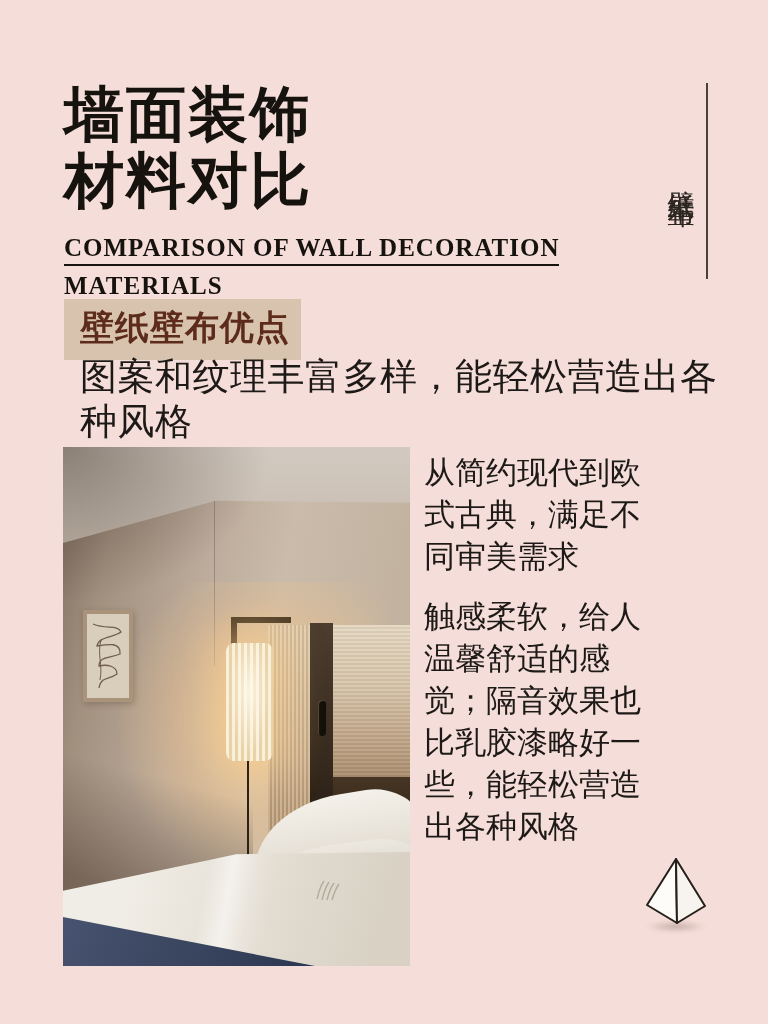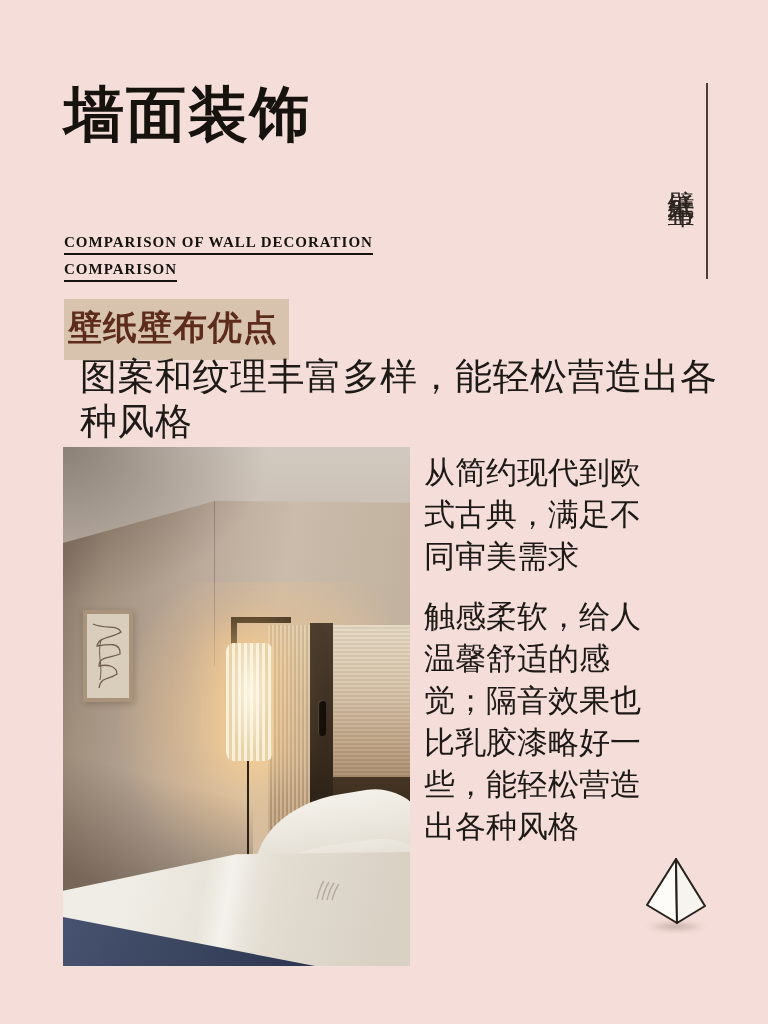--- a/index.html
+++ b/index.html
@@ -6,34 +6,34 @@
   html,body { background:#e8e4e0; }
   body { font-family:"Liberation Serif","DejaVu Serif",serif; }
   .canvas {
     position:relative; width:768px; height:1024px; margin:0 auto;
     background:#f5ded9; overflow:hidden; color:#1d1916;
   }
 
   
   .title { position:absolute; left:64px; top:82px; font-size:60px; line-height:66px;
            font-weight:700; letter-spacing:2px; color:#16120e; }
-  .subtitle { position:absolute; left:64px; top:234px; font-size:15px; font-weight:600;
+  .subtitle { position:absolute; left:64px; top:234px; font-size:25px; font-weight:600;
               letter-spacing:1px; color:#16120e; }
   .subtitle .uline { display:inline-block; border-bottom:2px solid #16120e;
                      padding-bottom:2px; margin-bottom:6px; }
 
   
   .side-rule { position:absolute; left:706px; top:83px; width:2px; height:196px; background:#4a4038; }
   .side-label { position:absolute; left:663px; top:168px; writing-mode:vertical-rl;
                 font-size:27px; letter-spacing:4px; color:#2b2520; }
 
   
   .section-heading { position:absolute; left:64px; top:299px; background:#d8c4ae;
                      color:#5d2b1b; font-size:34px; font-weight:700; letter-spacing:1px;
-                     padding:6px 11px 9px 4px; }
+                     padding:6px 11px 9px 16px; }
   .intro { position:absolute; left:80px; top:354px; width:650px; font-size:37px;
            line-height:45px; letter-spacing:0.5px; color:#1d1916; }
 
   
   .col-right { position:absolute; left:424px; top:452px; width:244px; font-size:31px;
                line-height:42px; color:#1d1916; }
   .col-right p + p { margin-top:18px; }
 
   
   .photo { position:absolute; left:63px; top:447px; width:347px; height:519px; overflow:hidden;
@@ -96,24 +96,25 @@
       background:radial-gradient(ellipse, rgba(125,100,92,.45) 0%, rgba(125,100,92,0) 70%);
       filter:blur(2px); }
 </style>
 </head>
 <body>
 
 <div class="canvas">
 
   <h1 class="title">
     <div>墙面装饰</div>
+    <div>材料对比</div>
   </h1>
   <div class="subtitle">
     <span class="uline">COMPARISON OF WALL DECORATION</span><br>
-    <span class="uline">COMPARISON</span>
+    <span class="uline">MATERIALS</span>
   </div>
 
   <div class="side-rule"></div>
   <div class="side-label">壁纸壁布</div>
 
   <div class="section-heading">壁纸壁布优点</div>
   <p class="intro">图案和纹理丰富多样，能轻松营造出各种风格</p>
 
   <div class="photo">
     <div class="ph ph-ceiling"></div>

